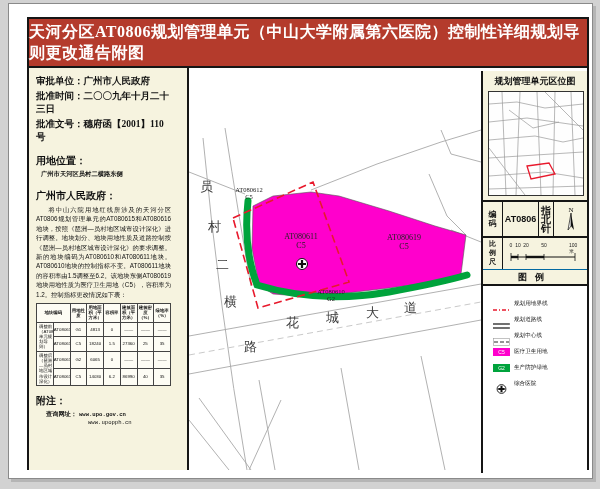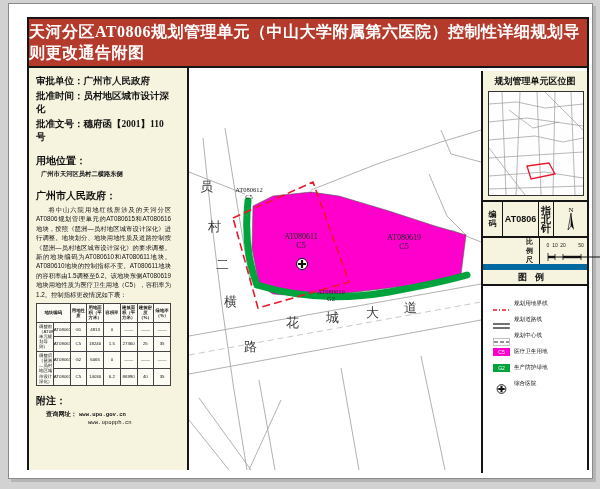--- a/index.html
+++ b/index.html
@@ -34,21 +34,21 @@
   .locbox{height:131px;border-bottom:2px solid #151515;box-sizing:border-box;background:#f6f3df;padding:3px 5px 0 5px;}
   .locbox h4{margin:1px 0 3px 0;font-size:9px;text-align:center;font-weight:bold;font-family:"Liberation Serif","DejaVu Serif",serif;}
   .locmap{width:94px;height:103px;background:#fefefe;border:1px solid #333;margin:0 auto;display:block;}
   .coderow{display:flex;height:36px;border-bottom:2px solid #151515;box-sizing:border-box;background:#f6f3df;}
   .coderow>div{border-right:1px solid #151515;box-sizing:border-box;display:flex;align-items:center;justify-content:center;}
   .stacklbl{width:1em;font-size:8px;font-weight:bold;line-height:9px;text-align:center;font-family:"Liberation Serif","DejaVu Serif",serif;}
   .cell-codelbl{width:20px;}
   .cell-codeval{width:36px;font-weight:bold;font-size:9px;}
   .cell-complbl{width:15px;}
   .cell-compass{flex:1;border-right:none!important;}
-  .scalerow{display:flex;height:32px;border-bottom:6px solid #0369a1;box-sizing:border-box;background:#f6f3df;padding-left:37px;}
+  .scalerow{display:flex;height:32px;border-bottom:1px solid #0369a1;box-sizing:border-box;background:#f6f3df;}
   .scalerow .lblcell{width:20px;border-right:1px solid #151515;box-sizing:border-box;display:flex;align-items:center;justify-content:center;}
   .scalebar{flex:1;position:relative;}
   .scalebar .tick{position:absolute;top:4px;font-size:5px;color:#222;transform:translateX(-50%);}
   .legend-head{height:16px;border-bottom:2px solid #151515;box-sizing:border-box;background:#f6f3df;
     display:flex;align-items:center;justify-content:center;font-size:9px;font-weight:bold;letter-spacing:8px;
     font-family:"Liberation Serif","DejaVu Serif",serif;}
   .legend-body{background:#fff;padding:14px 0 0 0;}
   .legend-item{display:flex;align-items:center;margin:0 0 8px 10px;}
   .legend-sym{width:17px;height:8px;margin-right:4px;flex:0 0 17px;position:relative;}
   .legend-item span.ltext{font-size:5.6px;color:#111;}
@@ -61,21 +61,21 @@
 <div class="sheet">
   <div class="frame">
 
     <div class="titlebar">
       <span>天河分区AT0806规划管理单元（中山大学附属第六医院）控制性详细规划导则更改通告附图</span>
     </div>
 
     <div class="leftcol">
       <div class="approval">
         <p>审批单位：广州市人民政府</p>
-        <p>批准时间：员村地区城市设计深化</p>
+        <p>批准时间：二〇〇九年十月二十三日</p>
         <p>批准文号：穗府函【2001】110号</p>
       </div>
 
       <div class="sec-head">用地位置：</div>
       <div class="sec-sub">广州市天河区员村二横路东侧</div>
 
       <div class="sec-head">广州市人民政府：</div>
       <div class="para">将中山六院用地红线所涉及的天河分区AT0806规划管理单元的AT080615和AT080616地块，按照《琶洲—员村地区城市设计深化》进行调整。地块划分、地块用地性质及道路控制按《琶洲—员村地区城市设计深化》的要求调整。新的地块编码为AT080610和AT080611地块。AT080610地块的控制指标不变。AT080611地块的容积率由1.5调整至6.2。该地块东侧AT080619地块用地性质为医疗卫生用地（C5），容积率为1.2。控制指标更改情况如下表：</div>
 
       <table class="ctable">

